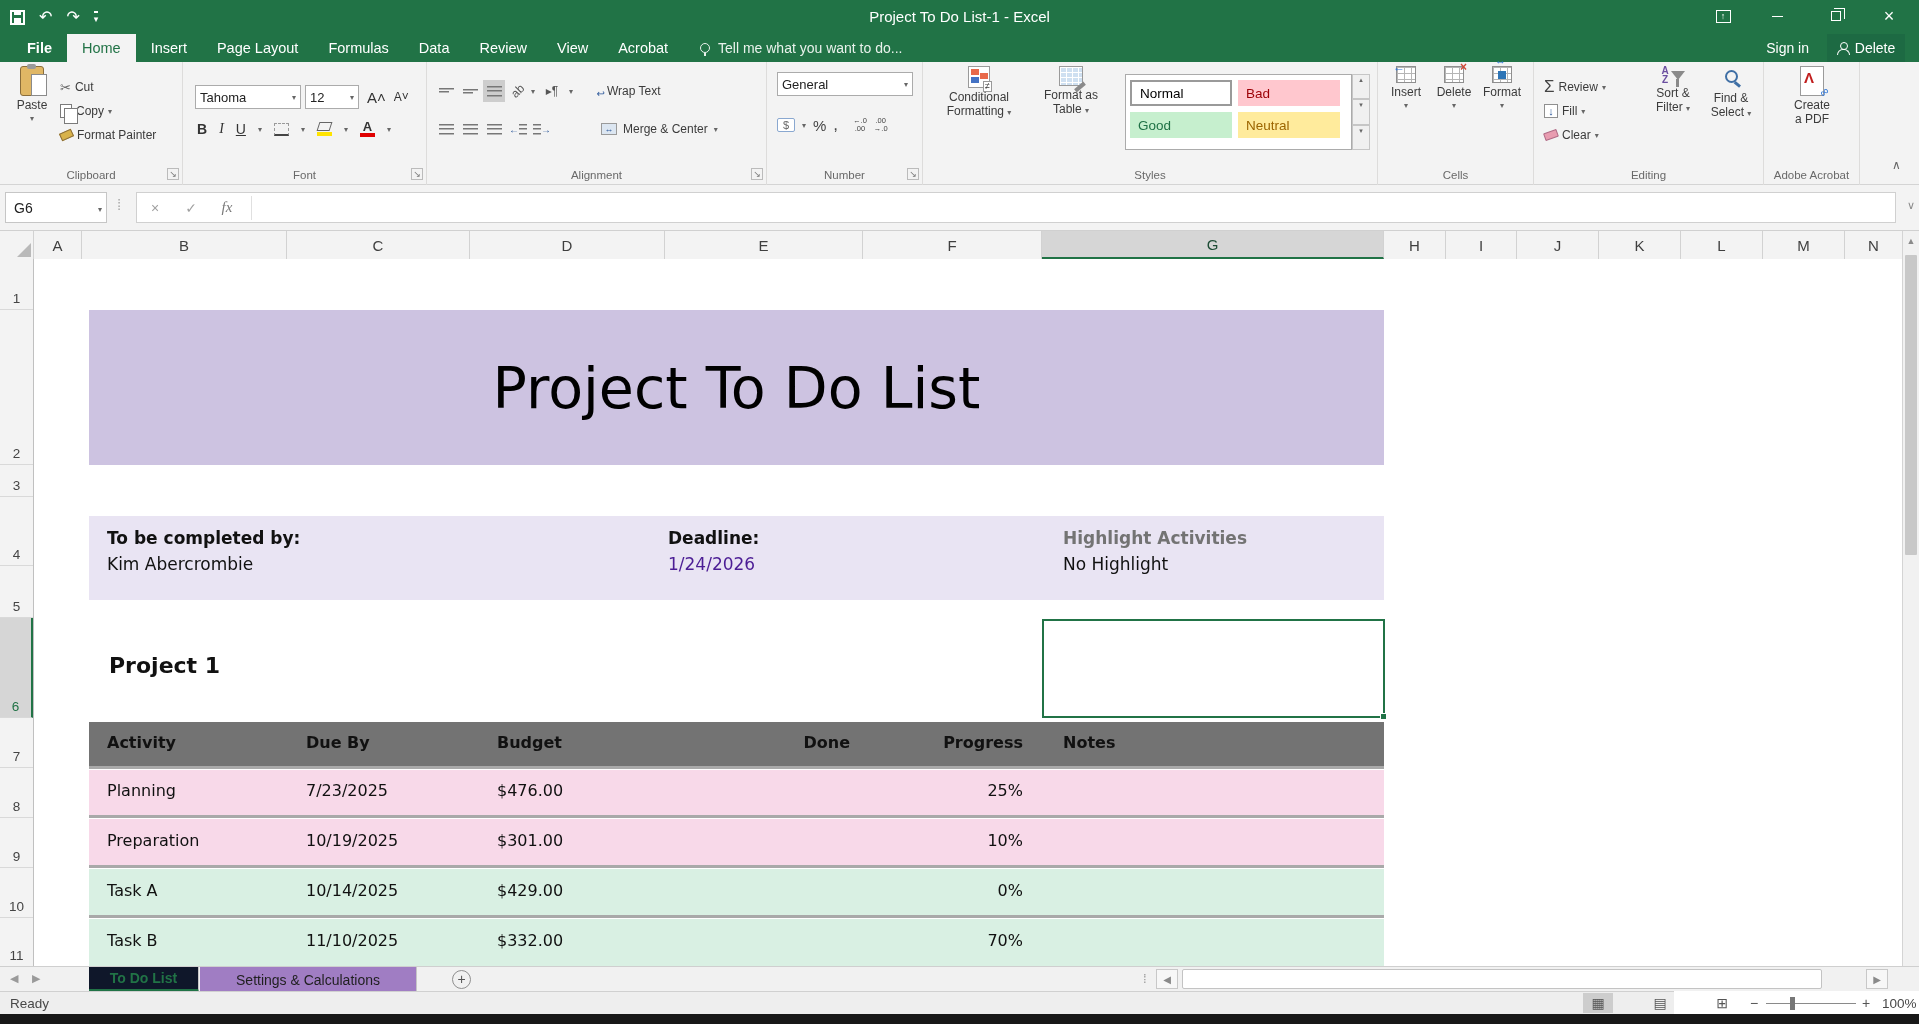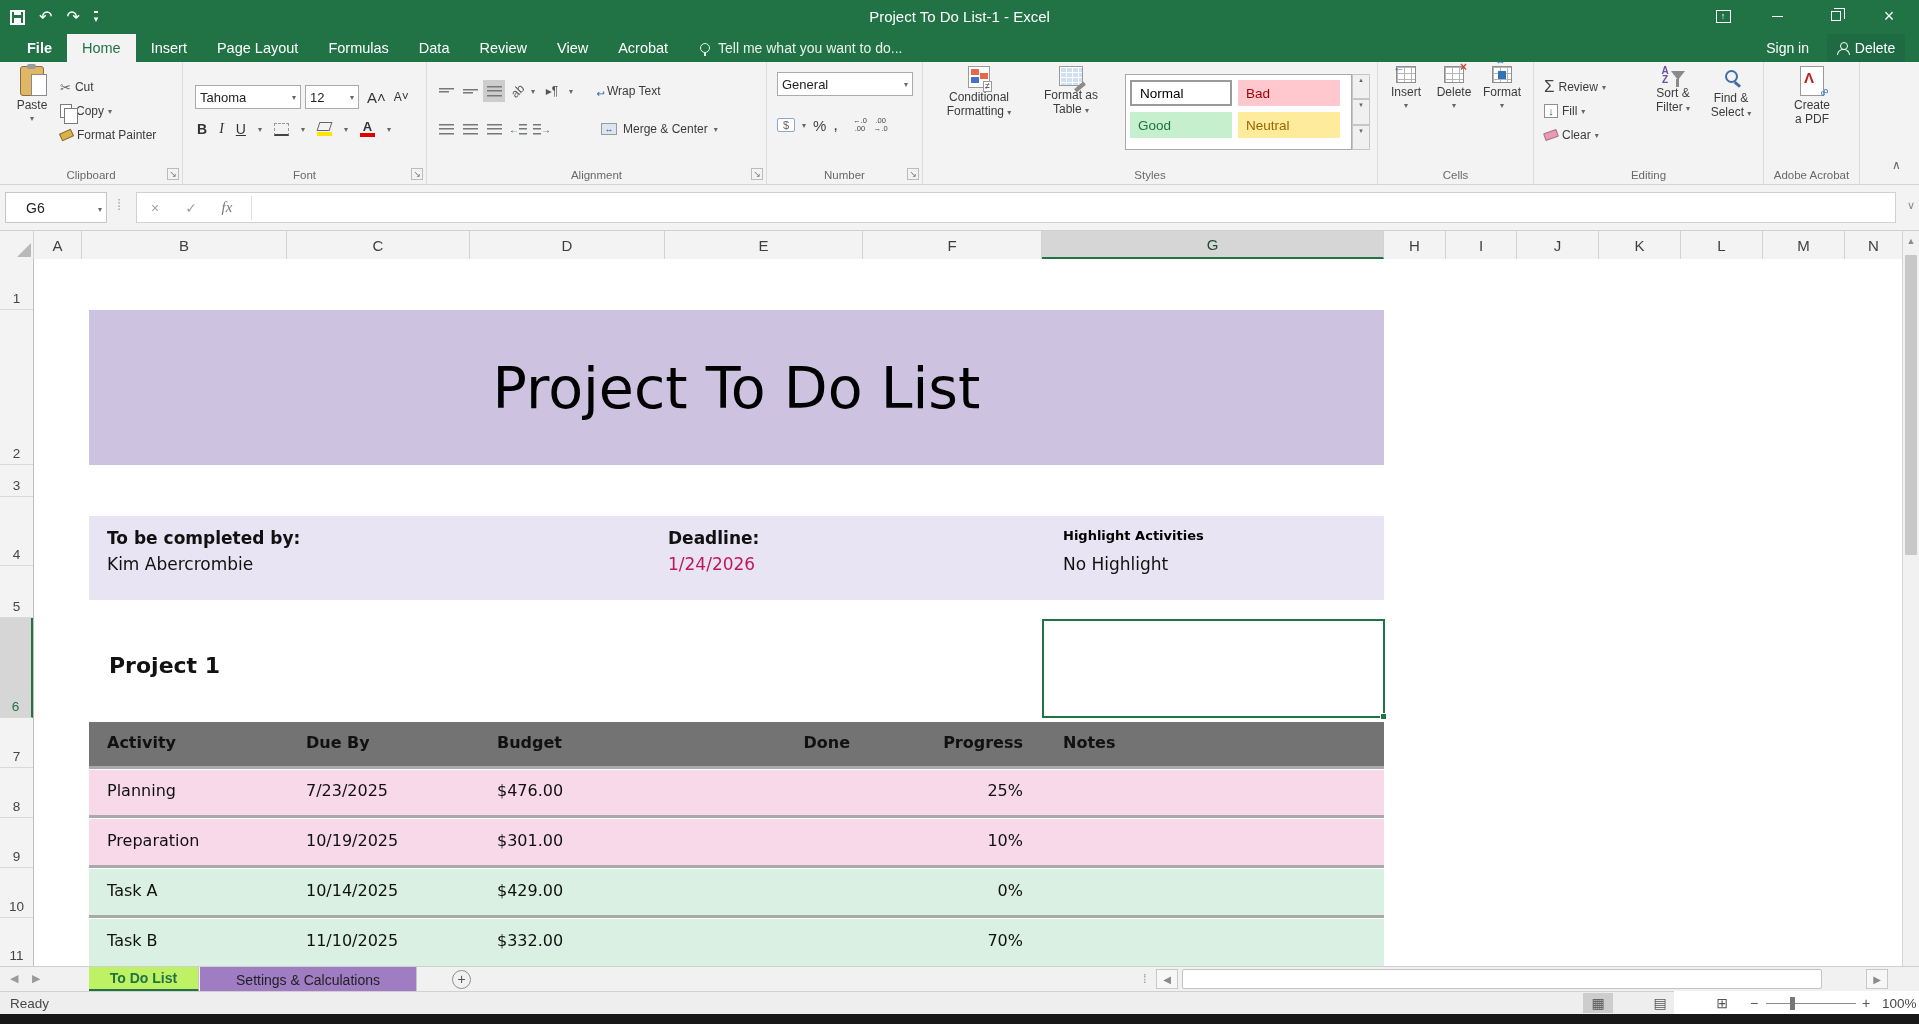--- a/index.html
+++ b/index.html
@@ -109,21 +109,21 @@
   .st-normal { background:#fff; border:2px solid #9a9a9a; color:#000; }
   .st-bad { background:#ffc7ce; color:#9c0006; }
   .st-good { background:#c6efce; color:#1e7145; }
   .st-neutral { background:#ffeb9c; color:#9c6500; }
   .galscroll { position:absolute; width:18px; display:flex; flex-direction:column; }
   .galscroll div { flex:1; border:1px solid #c6c6c6; background:#f0f0f0; font-size:7px; color:#666; text-align:center; line-height:9px; }
   .collapse-chv { position:absolute; left:1892px; top:96px; color:#666; font-size:12px; }
 
   
   .fbar { position:absolute; left:0; top:185px; width:1919px; height:46px; background:#f3f3f3; border-bottom:1px solid #d0d0d0; }
-  .namebox { position:absolute; left:5px; top:7px; width:102px; height:31px; background:#fff; border:1px solid #c6c6c6; display:flex; align-items:center; padding-left:20px; font-size:14px; color:#222; }
+  .namebox { position:absolute; left:5px; top:7px; width:102px; height:31px; background:#fff; border:1px solid #c6c6c6; display:flex; align-items:center; padding-left:8px; font-size:14px; color:#222; }
   .namebox .caret { position:absolute; right:4px; top:12px; }
   .fb-dots { position:absolute; left:117px; top:11px; color:#a8a8a8; font-size:15px; letter-spacing:-2px; }
   .fb-strip { position:absolute; left:136px; top:7px; width:1760px; height:31px; background:#fff; border:1px solid #d0d0d0; display:flex; align-items:center; }
   .fb-btn { width:36px; text-align:center; color:#a0a0a0; font-size:14px; }
   .fb-fx { font-family:"Liberation Serif", serif; font-style:italic; color:#7a7a7a; font-size:15px; }
   .fb-div { width:1px; height:24px; background:#e0e0e0; margin:0 6px; }
   .fb-input { flex:1; font-size:14px; color:#222; padding-left:6px; }
   .fb-expand { position:absolute; right:4px; top:14px; color:#8a8a8a; font-size:11px; }
 
   
@@ -144,21 +144,21 @@
   .vscroll { position:absolute; left:1902px; top:231px; width:17px; height:735px; background:#f1f1f1; border-left:1px solid #d4d4d4; }
   .vscroll .arr { display:block; text-align:center; color:#8a8a8a; font-size:9px; padding-top:5px; height:20px; }
   .vscroll .thumb { position:absolute; left:2px; top:24px; width:12px; height:300px; background:#c8c8c8; border-radius:1px; }
   .tcell { position:absolute; font-size:16px; color:#111; }
   .tcell.hdr { font-weight:bold; }
 
   
   .tabbar { position:absolute; left:0; top:966px; width:1919px; height:25px; background:#f1f1f1; border-top:1px solid #cfcfcf; font-size:14px; }
   .navarr { position:absolute; top:5px; color:#9a9a9a; font-size:11px; }
   .stab { position:absolute; top:0; height:25px; display:flex; align-items:center; justify-content:center; border-right:1px solid #c6c6c6; padding:0 10px; }
-  .stab.active { background:#bef264; color:#217346; font-weight:bold; border-bottom:3px solid #217346; }
+  .stab.active { background:#0f172a; color:#217346; font-weight:bold; border-bottom:3px solid #217346; }
   .stab.purple { background:#a07dc3; color:#1f1f1f; }
   .addsheet { position:absolute; left:452px; top:3px; width:19px; height:19px; border:1px solid #8f8f8f; border-radius:50%; color:#555; font-size:14px; line-height:17px; text-align:center; }
   .hs-dots { position:absolute; left:1143px; top:4px; color:#9a9a9a; font-size:13px; letter-spacing:-2px; }
   .hs-arr { position:absolute; top:2px; width:22px; height:20px; border:1px solid #c8c8c8; background:#f7f7f7; color:#8a8a8a; font-size:10px; text-align:center; line-height:19px; }
   .hs-track { position:absolute; left:1182px; top:2px; width:640px; height:20px; background:#fff; border:1px solid #c3c3c3; border-radius:2px; }
 
   
   .statusbar { position:absolute; left:0; top:991px; width:1674px; height:23px; background:#eeeeee; border-top:1px solid #d0d0d0; font-size:13.5px; color:#484848; }
   .viewbtn { position:absolute; top:1px; width:30px; height:20px; text-align:center; font-size:14px; color:#555; line-height:20px; }
   .viewbtn.sel { background:#cdcdcd; }
@@ -490,22 +490,22 @@
   <div class="gridarea"></div>
 
   <div class="band sheet-font" style="top:310px; height:155px; background:#cdc3e1; display:flex; align-items:center; justify-content:center;">
     <span style="font-size:57px; color:#000;">Project To Do List</span>
   </div>
 
   <div class="band sheet-font" style="top:516px; height:84px; background:#e9e4f3;">
     <div class="abs" style="left:18px; top:12px; font-size:17px; font-weight:bold; color:#111;">To be completed by:</div>
     <div class="abs" style="left:18px; top:38px; font-size:17px; color:#111;">Kim Abercrombie</div>
     <div class="abs" style="left:579px; top:12px; font-size:17px; font-weight:bold; color:#111;">Deadline:</div>
-    <div class="abs" style="left:579px; top:38px; font-size:17px; color:#be185d;">1/24/2026</div>
-    <div class="abs" style="left:974px; top:12px; font-size:13px; font-weight:bold; color:#000000;">Highlight Activities</div>
+    <div class="abs" style="left:579px; top:38px; font-size:17px; color:#4c1d95;">1/24/2026</div>
+    <div class="abs" style="left:974px; top:12px; font-size:17px; font-weight:bold; color:#737373;">Highlight Activities</div>
     <div class="abs" style="left:974px; top:38px; font-size:17px; color:#111;">No Highlight</div>
   </div>
 
   <div class="abs sheet-font" style="left:109px; top:653px; font-size:22px; font-weight:bold; color:#111;">Project 1</div>
 
   <div class="cellsel">
     <span class="handle"></span>
   </div>
 
   <div class="band sheet-font" style="top:722px; height:44px; background:#737373;">

